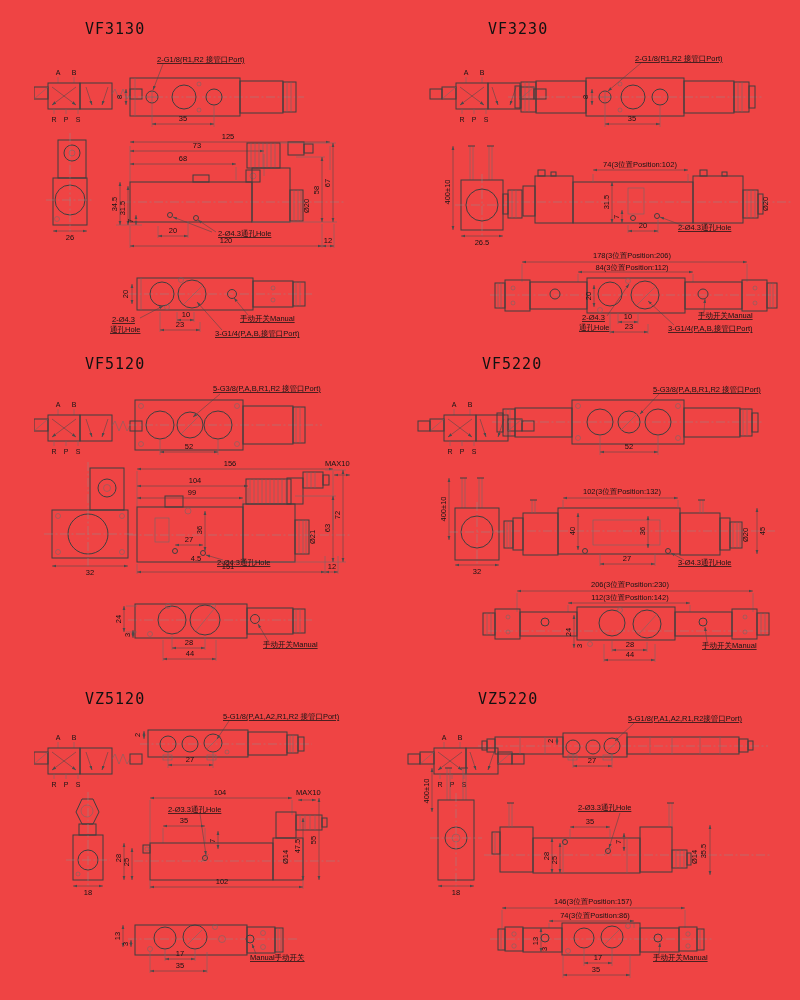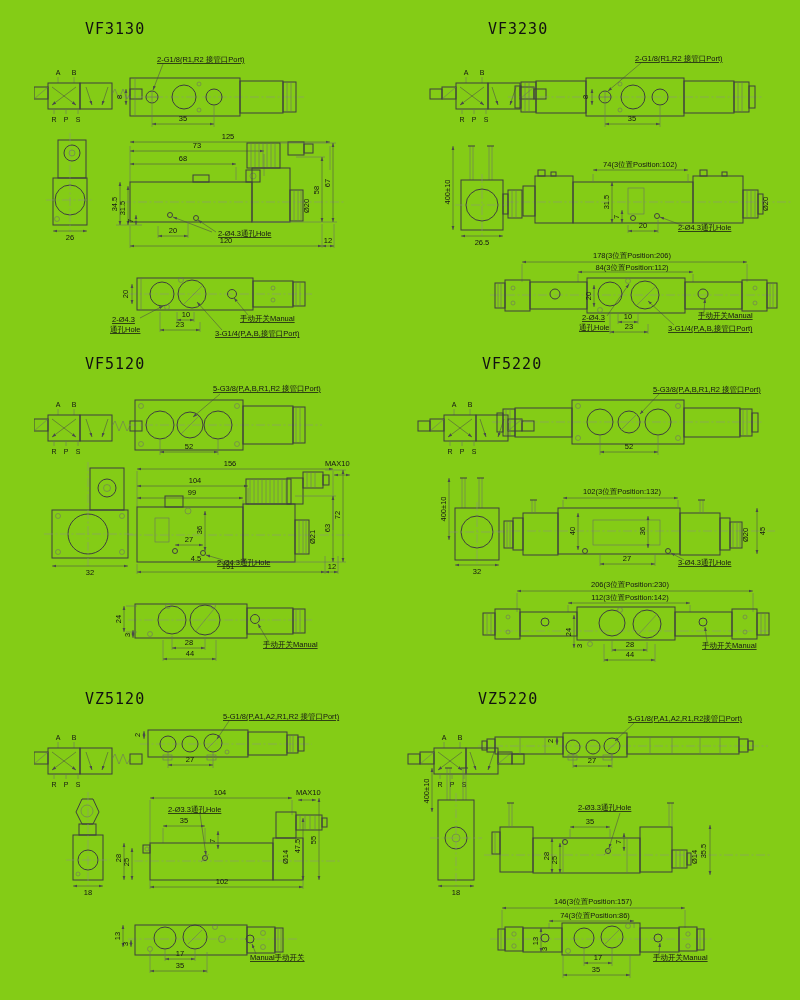--- a/index.html
+++ b/index.html
@@ -1,16 +1,16 @@
 <!DOCTYPE html>
 <html><head>
 <meta charset="utf-8">
 <style>
   html,body{margin:0;padding:0;background:#ffffff;}
-  #canvas{position:relative;width:800px;height:1000px;background:#84cc16;overflow:hidden;}
+  #canvas{position:relative;width:800px;height:1000px;background:#ef4444;overflow:hidden;}
   svg{display:block;}
   svg text{font-family:"Liberation Sans",sans-serif;font-size:7.5px;fill:#141414;}
   .tt{font-family:"DejaVu Sans Mono",monospace;font-size:15px;letter-spacing:1px;fill:#111;}
   .sy{font-size:7px;}
   .mid{text-anchor:middle;}
   .u{text-decoration:underline;}
   .ln{stroke:#3f3f3f;stroke-width:1;fill:none;}
   .tn{stroke:#6a6a6a;stroke-width:.55;fill:none;}
   .dim{stroke:#4a4a4a;stroke-width:.55;fill:none;marker-start:url(#ah);marker-end:url(#ah);}
   .ldr{stroke:#4a4a4a;stroke-width:.55;fill:none;marker-end:url(#ah);}

